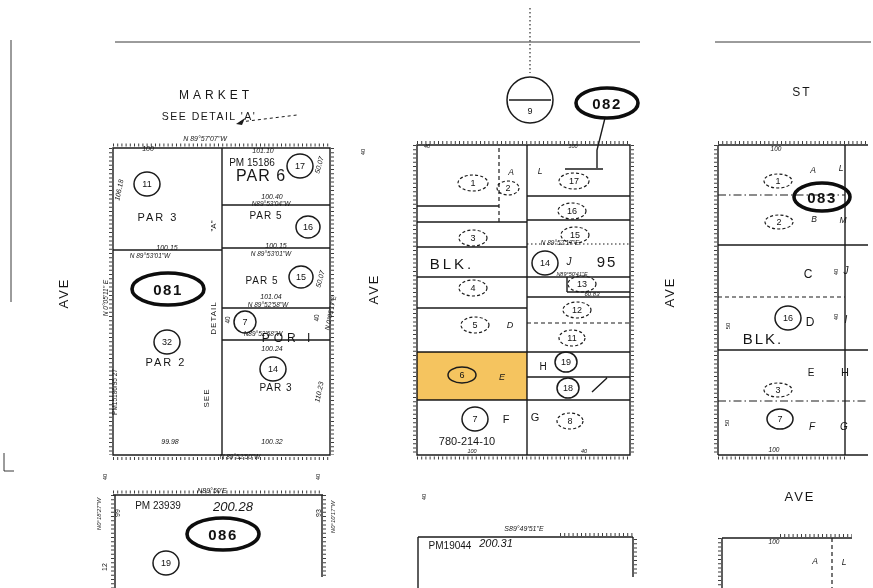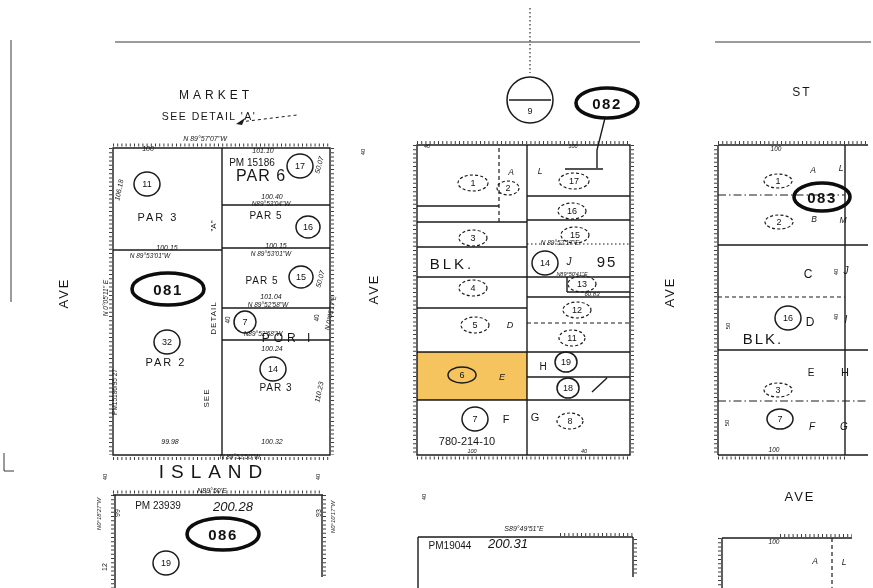--- a/index.html
+++ b/index.html
@@ -189,21 +189,20 @@
         </g>
         <g>
           <ellipse cx="166" cy="563" rx="13" ry="12" class="mk-c"></ellipse>
           <text x="166" y="566.2" class="mk-txt">19</text>
         </g>
       </g>
   </svg>
   <div id="labels">
       <span class="lbl" style="left: 216px; top: 95px; font-size: 12px; letter-spacing: 4px; transform: translate(-50%, -50%) rotate(0deg);">MARKET</span>
       <span class="lbl" style="left: 209px; top: 116px; font-size: 10.5px; letter-spacing: 1.5px; transform: translate(-50%, -50%) rotate(0deg);">SEE DETAIL 'A'</span>
-      <span class="lbl" style="left: 214px; top: 471px; font-size: 19px; letter-spacing: 7px; transform: translate(-50%, -50%) rotate(0deg);">ISLAND</span>
       <span class="lbl" style="left: 802px; top: 92px; font-size: 12px; letter-spacing: 2px; transform: translate(-50%, -50%) rotate(0deg);">ST</span>
       <span class="lbl" style="left: 63px; top: 293px; font-size: 13px; letter-spacing: 2px; transform: translate(-50%, -50%) rotate(-90deg);">AVE</span>
       <span class="lbl" style="left: 373px; top: 289px; font-size: 13px; letter-spacing: 2px; transform: translate(-50%, -50%) rotate(-90deg);">AVE</span>
       <span class="lbl" style="left: 669px; top: 292px; font-size: 13px; letter-spacing: 2px; transform: translate(-50%, -50%) rotate(-90deg);">AVE</span>
       <span class="lbl" style="left: 800px; top: 496px; font-size: 13px; letter-spacing: 2px; transform: translate(-50%, -50%) rotate(0deg);">AVE</span>
       <span class="lbl i" style="left: 205px; top: 138px; font-size: 7px; transform: translate(-50%, -50%) rotate(0deg);">N 89°57'07"W</span>
       <span class="lbl i" style="left: 148px; top: 148px; font-size: 7px; transform: translate(-50%, -50%) rotate(0deg);">100</span>
       <span class="lbl i" style="left: 263px; top: 150px; font-size: 7px; transform: translate(-50%, -50%) rotate(0deg);">101.10</span>
       <span class="lbl" style="left: 252px; top: 163px; font-size: 10px; transform: translate(-50%, -50%) rotate(0deg);">PM 15186</span>
       <span class="lbl" style="left: 261px; top: 176px; font-size: 16px; letter-spacing: 1px; transform: translate(-50%, -50%) rotate(0deg);">PAR 6</span>
@@ -280,20 +279,20 @@
       <span class="lbl i" style="left: 233px; top: 506px; font-size: 13px; transform: translate(-50%, -50%) rotate(0deg);">200.28</span>
       <span class="lbl" style="left: 158px; top: 506px; font-size: 10px; transform: translate(-50%, -50%) rotate(0deg);">PM 23939</span>
       <span class="lbl" style="left: 117px; top: 513px; font-size: 7px; transform: translate(-50%, -50%) rotate(-90deg);">99</span>
       <span class="lbl i" style="left: 99px; top: 514px; font-size: 6px; transform: translate(-50%, -50%) rotate(-90deg);">N0°18'27"W</span>
       <span class="lbl" style="left: 104px; top: 567px; font-size: 7px; transform: translate(-50%, -50%) rotate(-90deg);">12</span>
       <span class="lbl" style="left: 318px; top: 513px; font-size: 7px; transform: translate(-50%, -50%) rotate(-90deg);">93</span>
       <span class="lbl i" style="left: 333px; top: 517px; font-size: 6px; transform: translate(-50%, -50%) rotate(-90deg);">N0°10'17"W</span>
       <span class="lbl" style="left: 105px; top: 477px; font-size: 6px; transform: translate(-50%, -50%) rotate(-90deg);">40</span>
       <span class="lbl" style="left: 318px; top: 477px; font-size: 6px; transform: translate(-50%, -50%) rotate(-90deg);">40</span>
       <span class="lbl i" style="left: 524px; top: 528px; font-size: 7px; transform: translate(-50%, -50%) rotate(0deg);">S89°49'51"E</span>
-      <span class="lbl i" style="left: 508px; top: 543px; font-size: 13px; transform: translate(-50%, -50%) rotate(0deg); font-style: italic;">200.31</span>
+      <span class="lbl i" style="left: 496px; top: 543px; font-size: 11px; transform: translate(-50%, -50%) rotate(0deg); font-style: italic;">200.31</span>
       <span class="lbl" style="left: 450px; top: 546px; font-size: 10px; transform: translate(-50%, -50%) rotate(0deg);">PM19044</span>
       <span class="lbl" style="left: 424px; top: 497px; font-size: 6px; transform: translate(-50%, -50%) rotate(-90deg);">40</span>
       <span class="lbl i" style="left: 774px; top: 542px; font-size: 6.5px; transform: translate(-50%, -50%) rotate(0deg);">100</span>
       <span class="lbl i" style="left: 815px; top: 561px; font-size: 8.5px; transform: translate(-50%, -50%) rotate(0deg);">A</span>
       <span class="lbl i" style="left: 844px; top: 562px; font-size: 8.5px; transform: translate(-50%, -50%) rotate(0deg);">L</span>
     </div>
 </div>
 
 </body></html>

